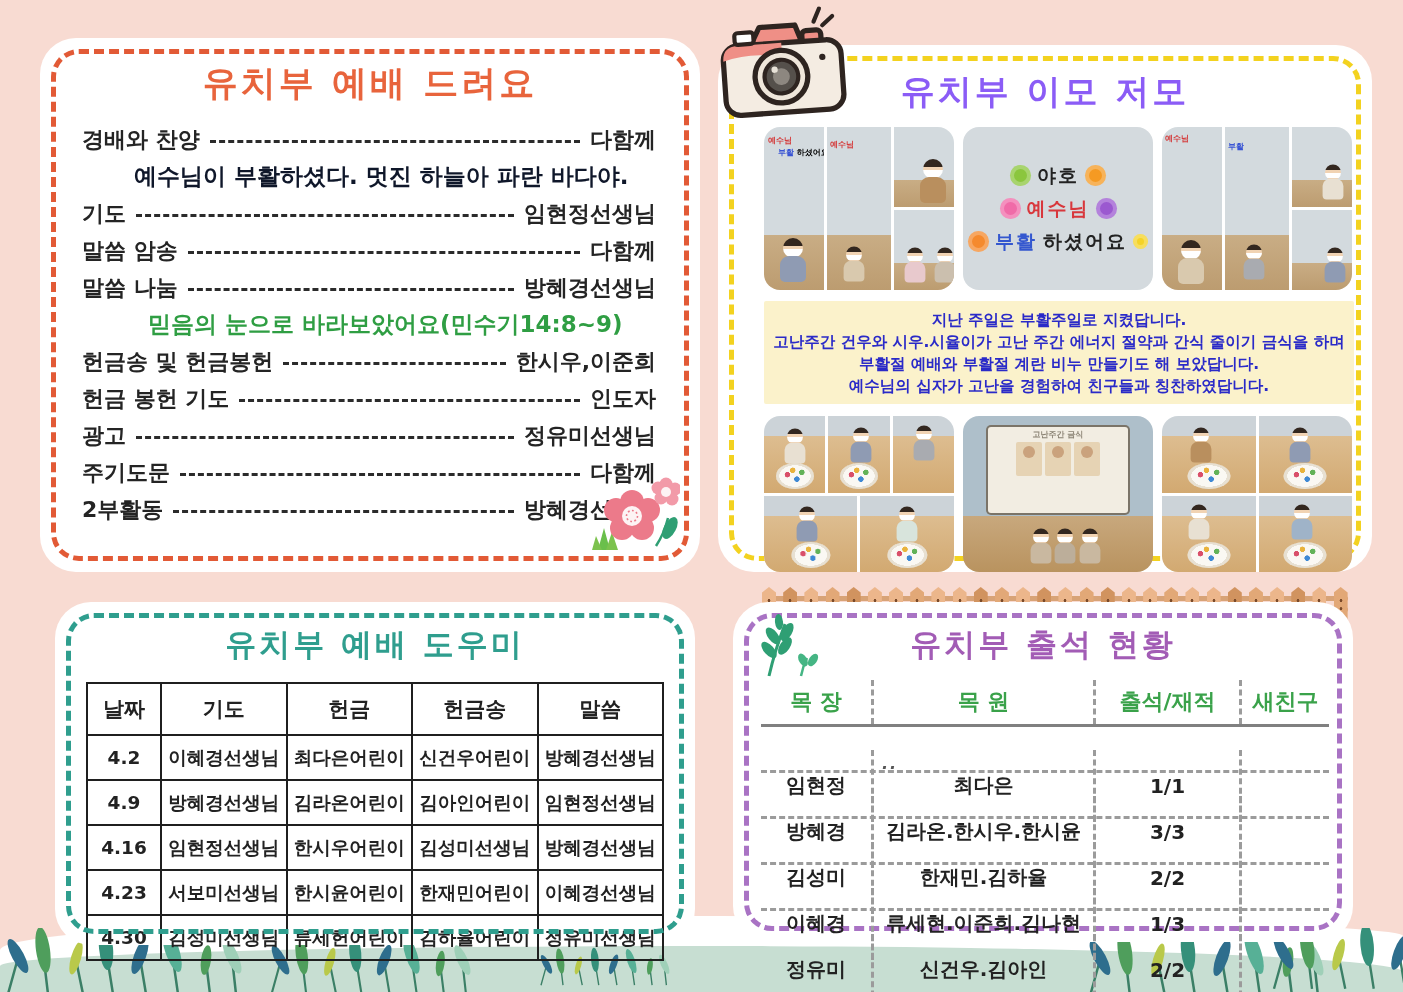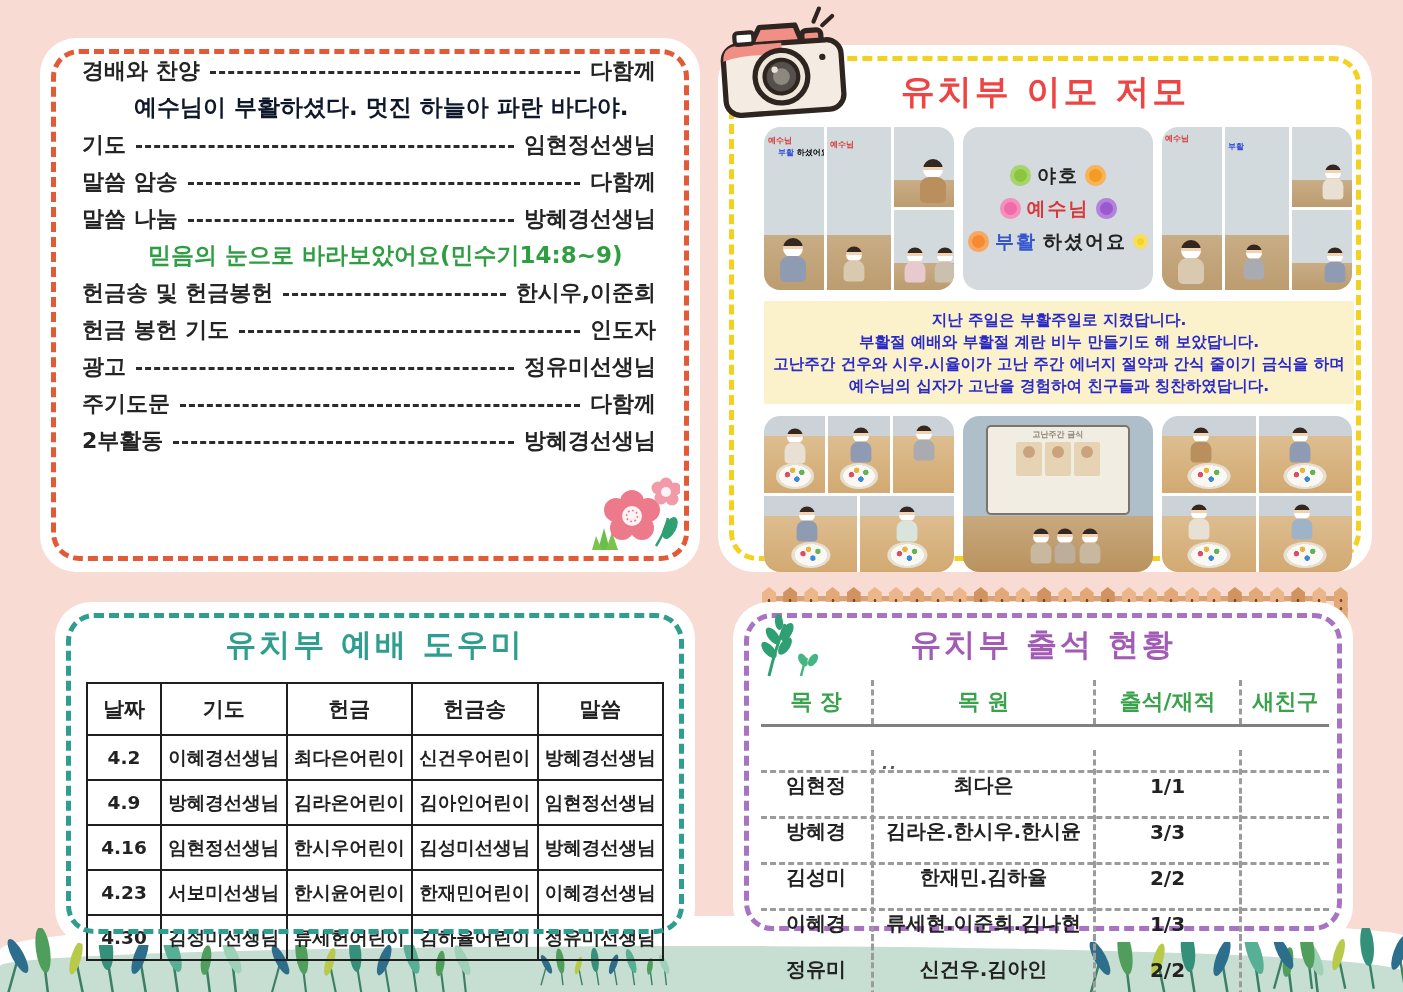--- a/index.html
+++ b/index.html
@@ -14,21 +14,21 @@
 
   
   .panel{position:absolute;background:#fff;border-radius:36px;z-index:2;}
   .dash{position:absolute;inset:11px;border:5px dashed var(--dc);border-radius:28px;pointer-events:none;}
   .p1{left:40px;top:38px;width:660px;height:534px;}
   .p2{left:718px;top:45px;width:654px;height:527px;}
   .p3{left:55px;top:602px;width:640px;height:343px;}
   .p4{left:733px;top:602px;width:620px;height:340px;}
   .ptitle{text-align:center;font-weight:bold;letter-spacing:3px;margin:0;}
   .p1 .ptitle{font-size:35px;padding-top:22px;color:#e8643c;}
-  .p2 .ptitle{font-size:34px;padding-top:24px;color:#ef4444;}
+  .p2 .ptitle{font-size:34px;padding-top:24px;color:#8b5cf6;}
   .p3 .ptitle{font-size:31px;padding-top:22px;color:#2f9e8e;}
   .p4 .ptitle{font-size:31px;padding-top:22px;color:#a25cb5;}
 
   
   .wlist{padding:14px 44px 0 42px;}
   .wrow{display:flex;align-items:center;height:37px;font-size:22px;font-weight:bold;color:#242424;}
   .wlabel{white-space:nowrap;}
   .wdash{flex:1;border-top:3px dashed #2b2b2b;margin:4px 10px 0 10px;}
   .wval{white-space:nowrap;text-align:right;}
   .wnote{height:37px;line-height:37px;font-size:23px;font-weight:bold;}
@@ -142,20 +142,21 @@
       <use href="#leafc" transform="translate(-12,2)"></use>
       <use href="#leafc" transform="translate(255,10) scale(0.85)"></use>
       <use href="#leafc" transform="translate(530,22) scale(0.55)"></use>
       <use href="#leafc" transform="translate(1070,4)"></use>
       <use href="#leafc" transform="translate(1255,0) scale(0.95)"></use>
     </svg>
   </div>
 
   <section class="panel p1">
     <div class="dash" style="--dc:#e25a36"></div>
+    <h1 class="ptitle">유치부 예배 드려요</h1>
     <div class="wlist">
       <div class="wrow">
         <span class="wlabel">경배와 찬양</span>
         <span class="wdash"></span>
         <span class="wval">다함께</span>
       </div>
       <div class="wnote blue">예수님이 부활하셨다. 멋진 하늘아 파란 바다야.</div>
       <div class="wrow">
         <span class="wlabel">기도</span>
         <span class="wdash"></span>
@@ -320,22 +321,22 @@
           <i class="kid sm" style="--c:#8f9bb3;left:30px;bottom:3px">
               <i class="hd"></i>
               <i class="bd"></i>
             </i>
         </div>
       </div>
     </div>
 
     <div class="infobox">
       <div>지난 주일은 부활주일로 지켰답니다.</div>
+      <div>고난주간 건우와 시우.시율이가 고난 주간 에너지 절약과 간식 줄이기 금식을 하며</div>
       <div>부활절 예배와 부활절 계란 비누 만들기도 해 보았답니다.</div>
-      <div>고난주간 건우와 시우.시율이가 고난 주간 에너지 절약과 간식 줄이기 금식을 하며</div>
       <div>예수님의 십자가 고난을 경험하여 친구들과 칭찬하였답니다.</div>
     </div>
 
     <div class="prow prow2">
       <div class="photo collage cD">
         <div class="tile craftbg sp2">
           <i class="kid sm" style="--c:#e8e0d2;left:18px;bottom:32%">
               <i class="hd"></i>
               <i class="bd"></i>
             </i>

